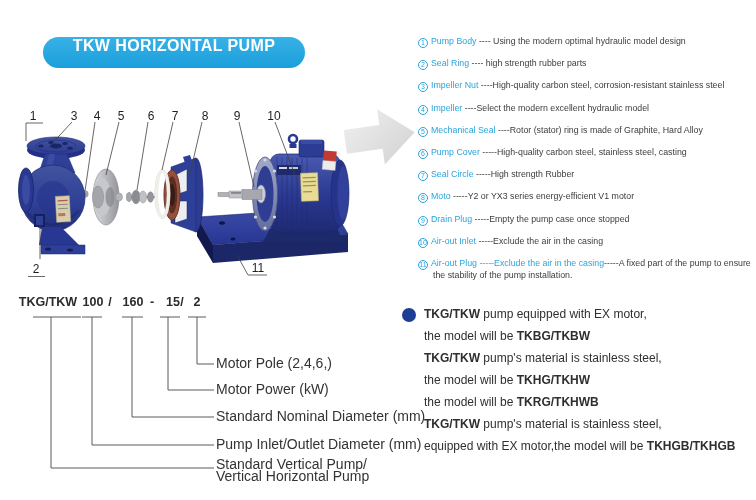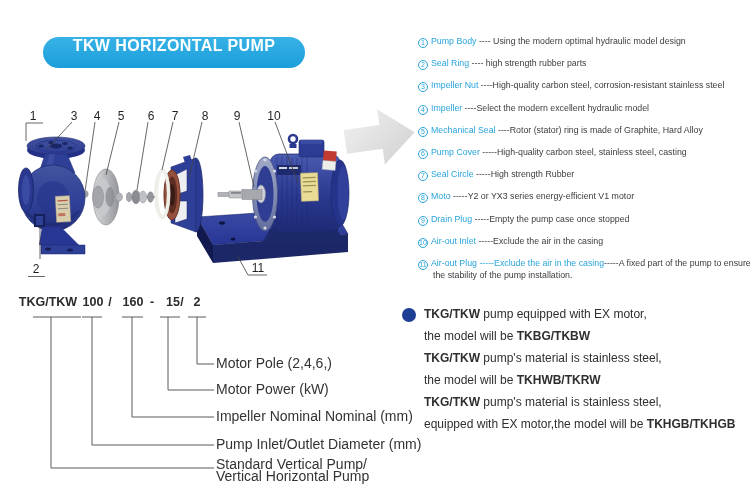--- a/index.html
+++ b/index.html
@@ -261,28 +261,29 @@
     <svg class="mc-svg" width="345" height="200" viewBox="0 0 345 200">
       <path d="M8,22 H56 M26,22 V173 H189
                M57,22 H77 M67,22 V150 H189
                M97,22 H118 M107,22 V122 H189
                M135,22 H155 M143,22 V95 H189
                M163,22 H181 M172,22 V69 H189" stroke="#5A5A5A" stroke-width="1" fill="none"></path>
     </svg>
 
     <span class="mc-label" style="top:63px">Motor Pole (2,4,6,)</span>
     <span class="mc-label" style="top:89px">Motor Power (kW)</span>
-    <span class="mc-label" style="top:116px">Impeller Nominal Nominal (mm)</span>
+    <span class="mc-label" style="top:116px">Standard Nominal Diameter (mm)</span>
     <span class="mc-label" style="top:144px">Pump Inlet/Outlet Diameter (mm)</span>
     <span class="mc-label" style="top:164px"><span>Standard Vertical Pump/</span><br><span>Vertical Horizontal Pump</span></span>
   </div>
 
   <div class="bullet"></div>
   <div class="notes">
     <div class="note-line"><span class="nb">TKG/TKW</span><span> pump equipped with EX motor,</span><span class="nb"></span></div>
     <div class="note-line"><span class="nb"></span><span>the model will be </span><span class="nb">TKBG/TKBW</span></div>
     <div class="note-line"><span class="nb">TKG/TKW</span><span> pump's material is stainless steel,</span><span class="nb"></span></div>
-    <div class="note-line"><span class="nb"></span><span>the model will be </span><span class="nb">TKHWB/TKRW</span></div>
+    <div class="note-line"><span class="nb"></span><span>the model will be </span><span class="nb">TKHG/TKHW</span></div>
+    <div class="note-line"><span class="nb"></span><span>the model will be </span><span class="nb">TKRG/TKHWB</span></div>
     <div class="note-line"><span class="nb">TKG/TKW</span><span> pump's material is stainless steel,</span><span class="nb"></span></div>
     <div class="note-line"><span class="nb"></span><span>equipped with EX motor,the model will be </span><span class="nb">TKHGB/TKHGB</span></div>
   </div>
 
 </div>
 
 </body></html>

